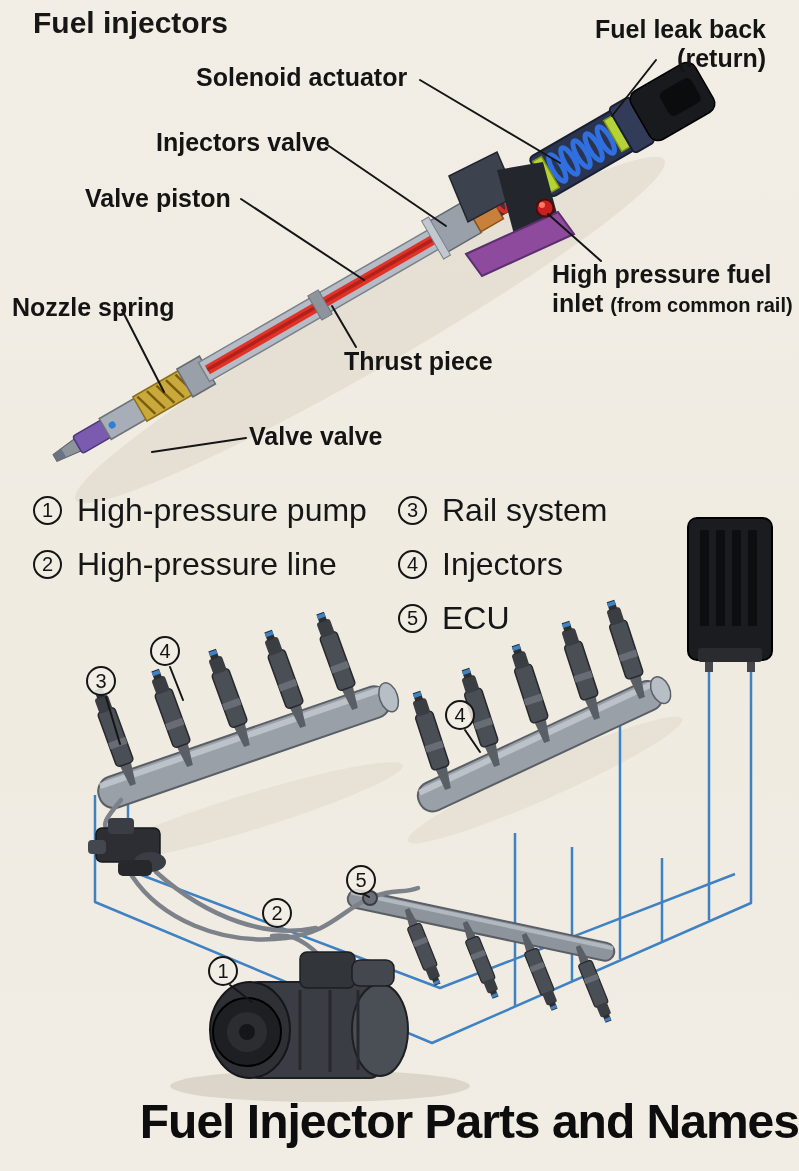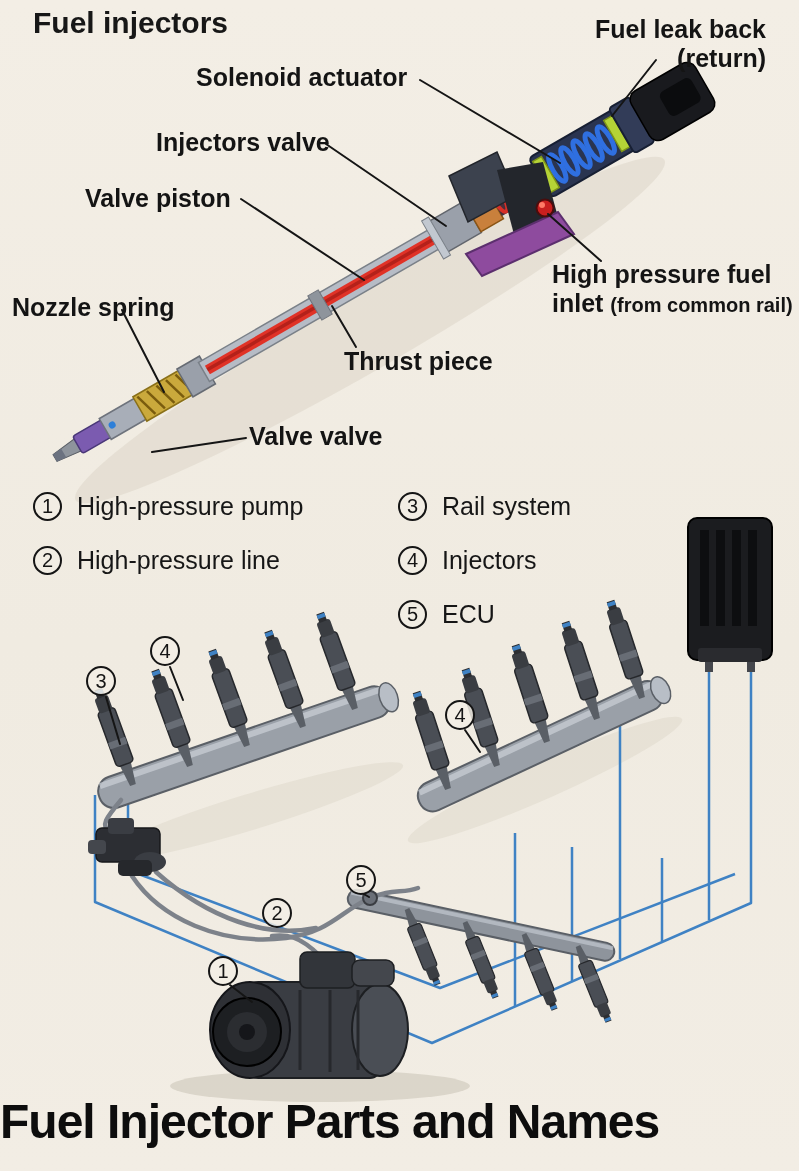--- a/index.html
+++ b/index.html
@@ -16,29 +16,29 @@
   .page-title{position:absolute;left:33px;top:6px;font-size:30px;font-weight:700;color:#171717;}
   .lbl-right{text-align:right;}
   .sub-note{font-size:20px;}
   .legend-item{position:absolute;display:flex;align-items:center;gap:15px;}
   .num-circle{
     width:29px;height:29px;border:2.5px solid #151515;border-radius:50%;
     display:flex;align-items:center;justify-content:center;
     font-size:20px;color:#151515;background:rgba(243,238,229,0.55);
     flex:0 0 auto;box-sizing:border-box;
   }
-  .legend-label{font-size:25px;font-weight:400;color:#161616;}
+  .legend-label{font-size:32px;font-weight:400;color:#161616;}
   .callout{
     position:absolute;width:30px;height:30px;border:2.5px solid #151515;border-radius:50%;
     display:flex;align-items:center;justify-content:center;
     font-size:20px;color:#151515;background:rgba(243,238,229,0.85);
     box-sizing:border-box;
   }
   .footer-title{
-    position:absolute;left:0;top:1094px;width:100%;text-align:left;
+    position:absolute;left:0;top:1094px;width:100%;text-align:right;
     font-size:48px;font-weight:800;letter-spacing:-1px;color:#0d0d0d;
   }
 </style>
 </head>
 <body>
 
 <div class="canvas">
 
   <svg class="illustration" width="799" height="1171" viewBox="0 0 799 1171">
     <defs>

